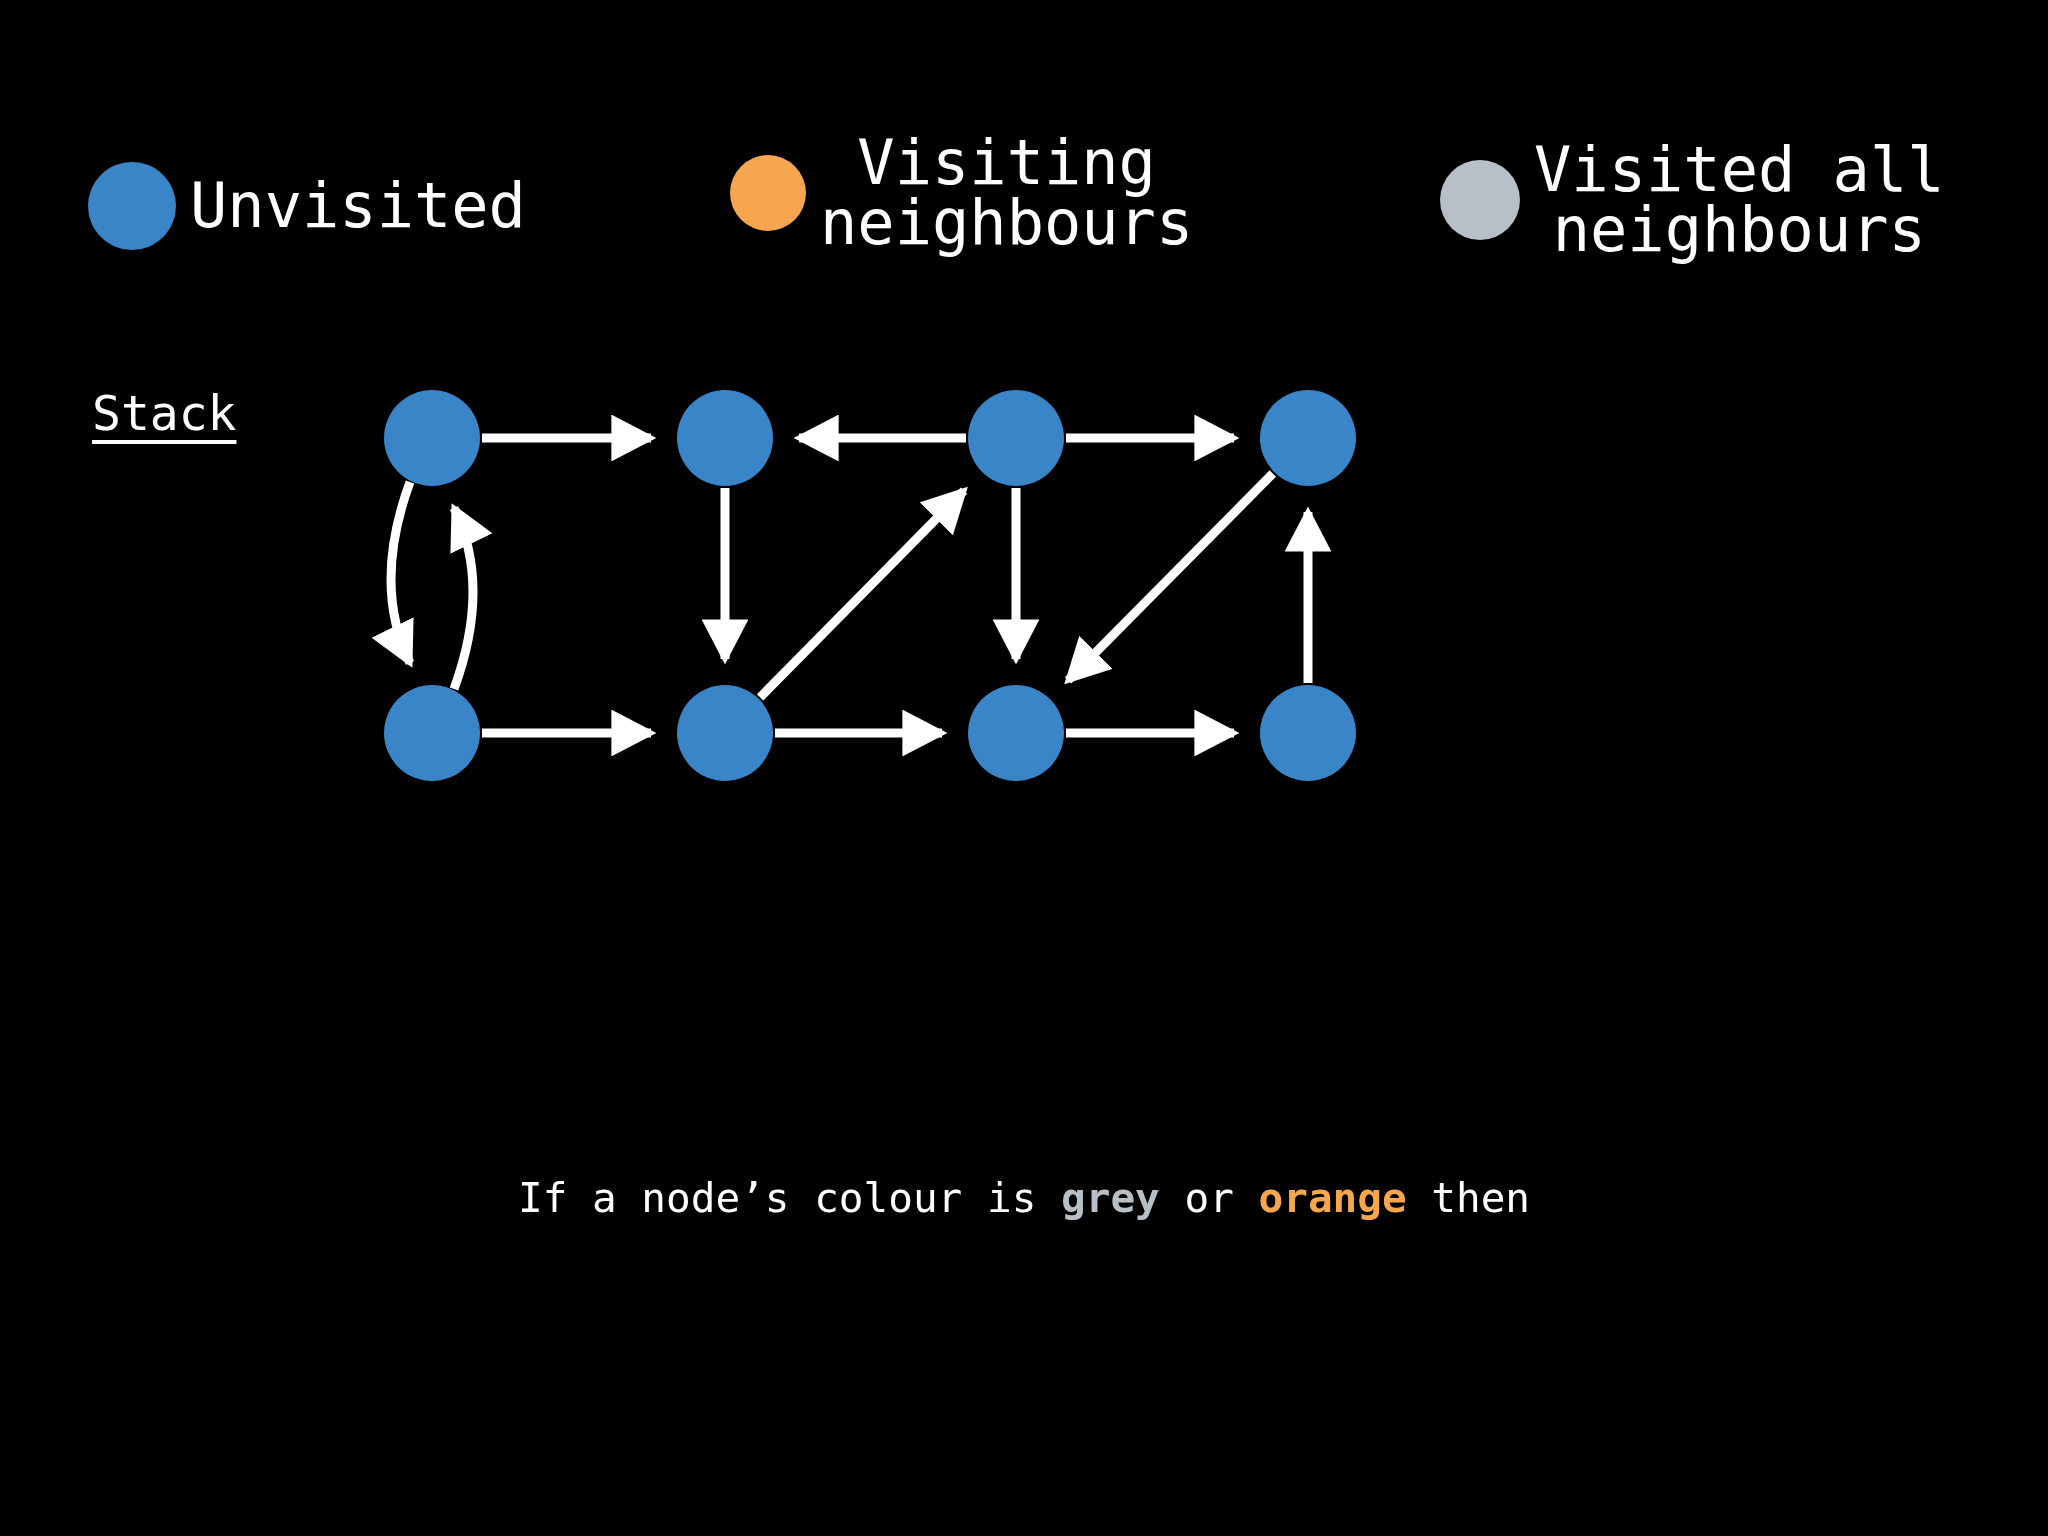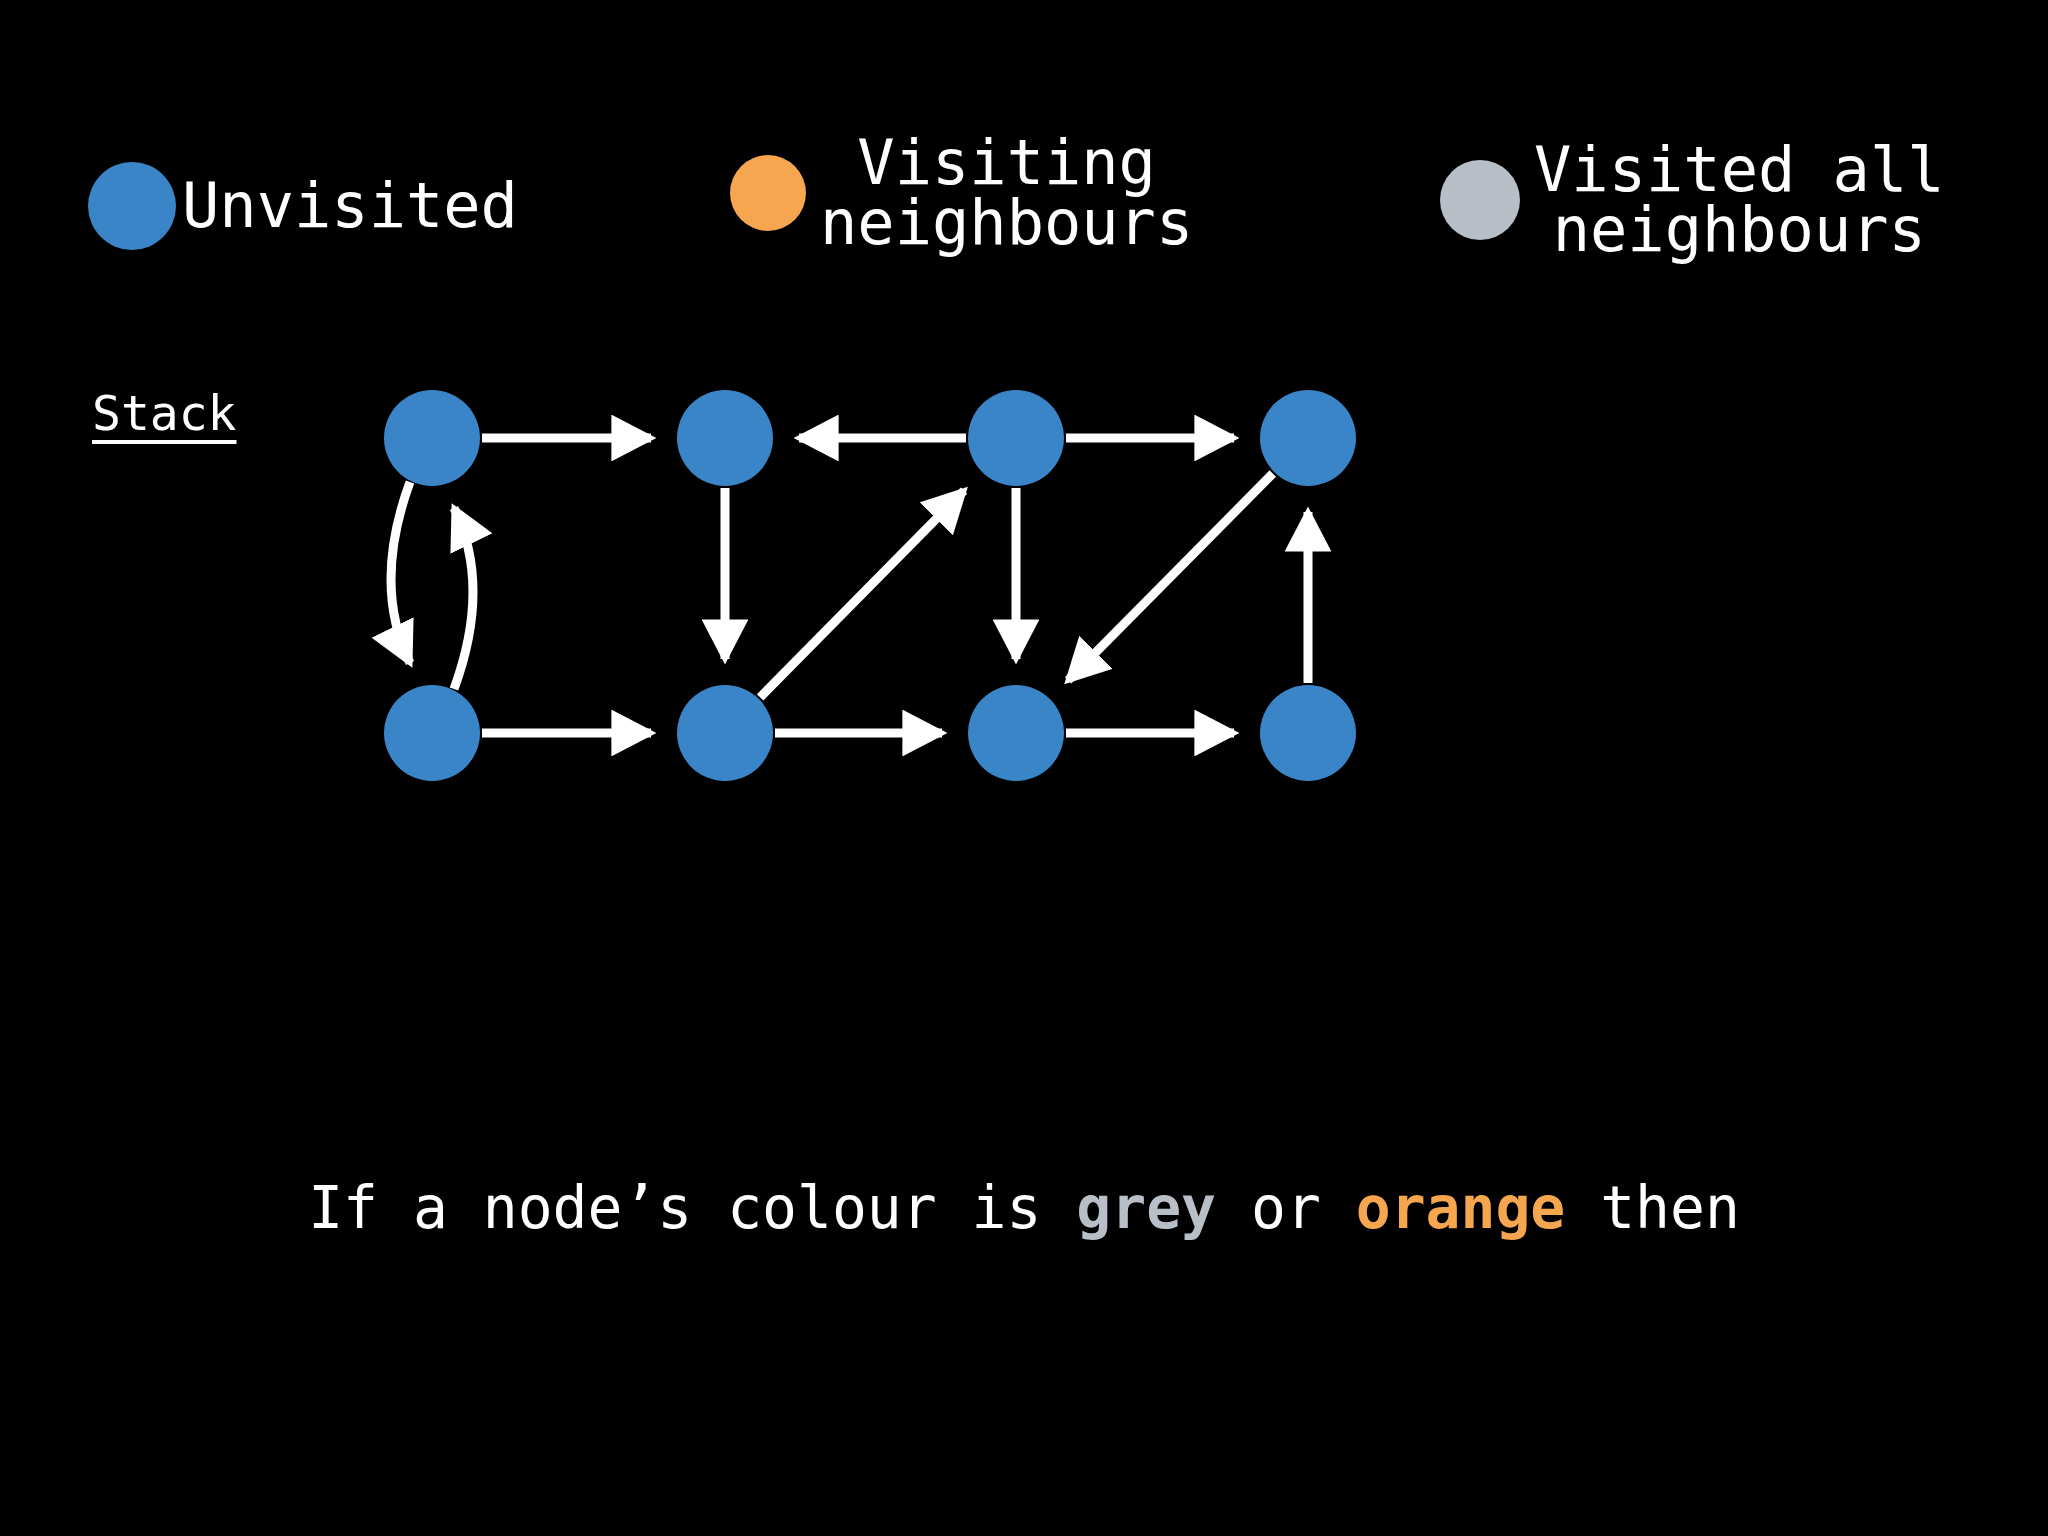--- a/index.html
+++ b/index.html
@@ -23,40 +23,40 @@
   .li-2{position:absolute;left:730px;top:75px;}
   .li-3{position:absolute;left:1440px;top:82px;}
 
   .dot{border-radius:50%;flex:0 0 auto;}
   .dot-blue{width:88px;height:88px;background:#3a85c8;}
   .dot-orange{width:76px;height:76px;background:#f5a64e;}
   .dot-grey{width:80px;height:80px;background:#b9bfc7;}
 
   .legend-label{
     font-size:62px;line-height:0.97;color:#ffffff;
-    white-space:pre-line;margin-left:6px;letter-spacing:0px;
+    white-space:pre-line;margin-left:14px;letter-spacing:0px;
   }
   .legend-label.center{text-align:center;margin-left:14px;}
 
   
   .stack-heading{
     position:absolute;left:92px;top:385px;
     font-size:48px;color:#ffffff;
     text-decoration:underline;
     text-underline-offset:10px;
     text-decoration-thickness:4px;
   }
 
   
   .graph{position:absolute;left:0;top:0;width:2048px;height:1536px;}
 
   
   .caption{
     position:absolute;left:0;top:1175px;width:2048px;
-    text-align:center;font-size:58px;line-height:1.16;
+    text-align:center;font-size:41px;line-height:1.16;
     color:#ffffff;letter-spacing:0px;
   }
   .cw-grey{color:#b9bfc7;font-weight:bold;}
   .cw-orange{color:#f5a64e;font-weight:bold;}
 </style>
 </head>
 <body>
 
 <div class="stage">
 

